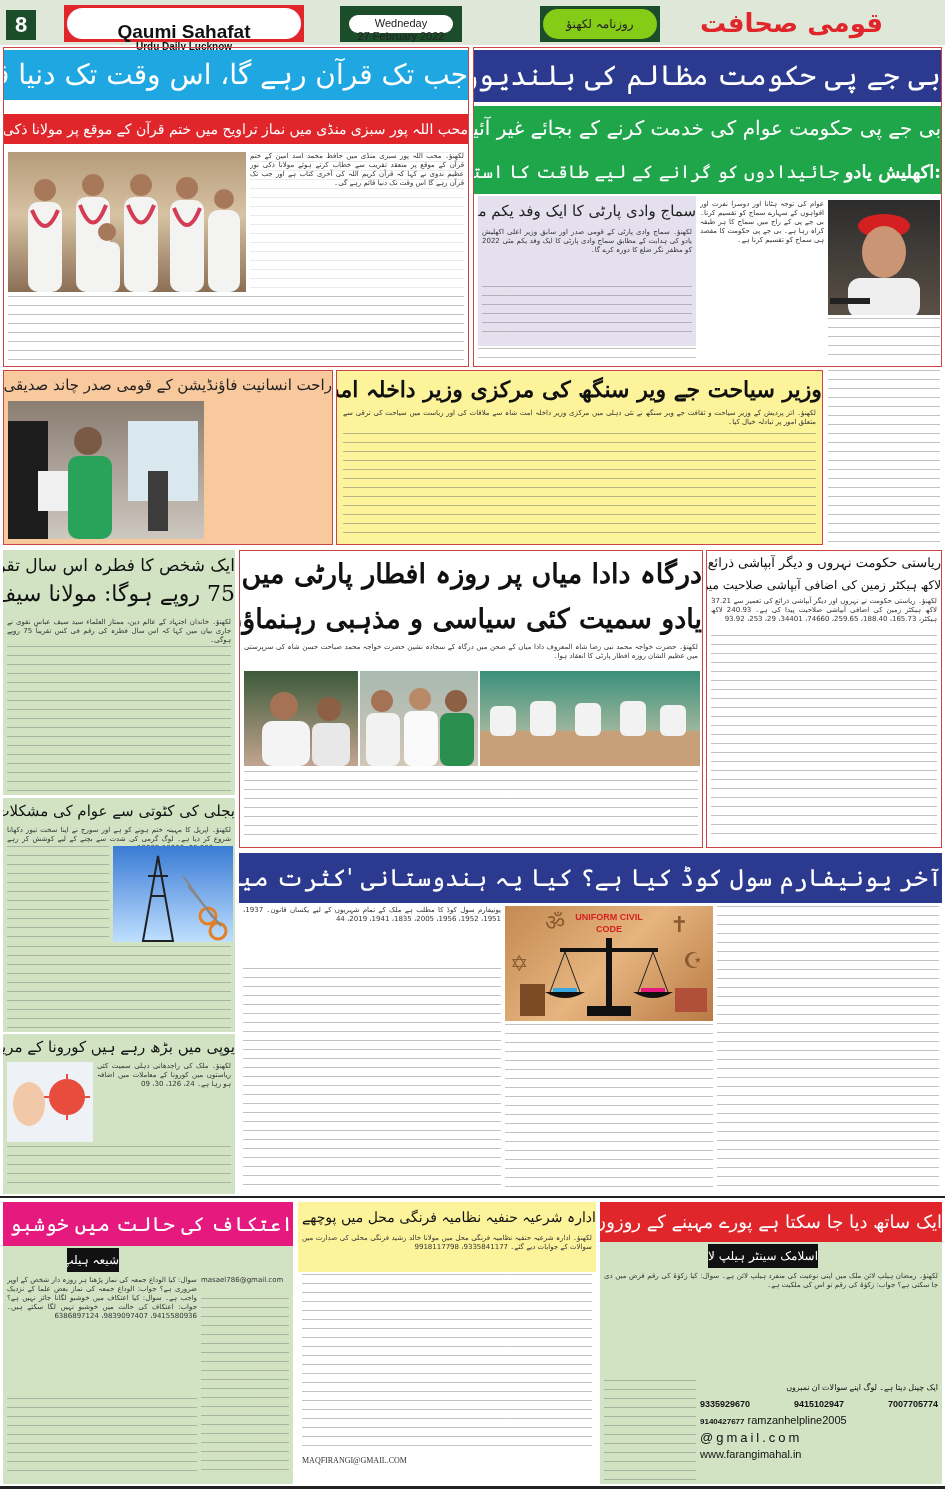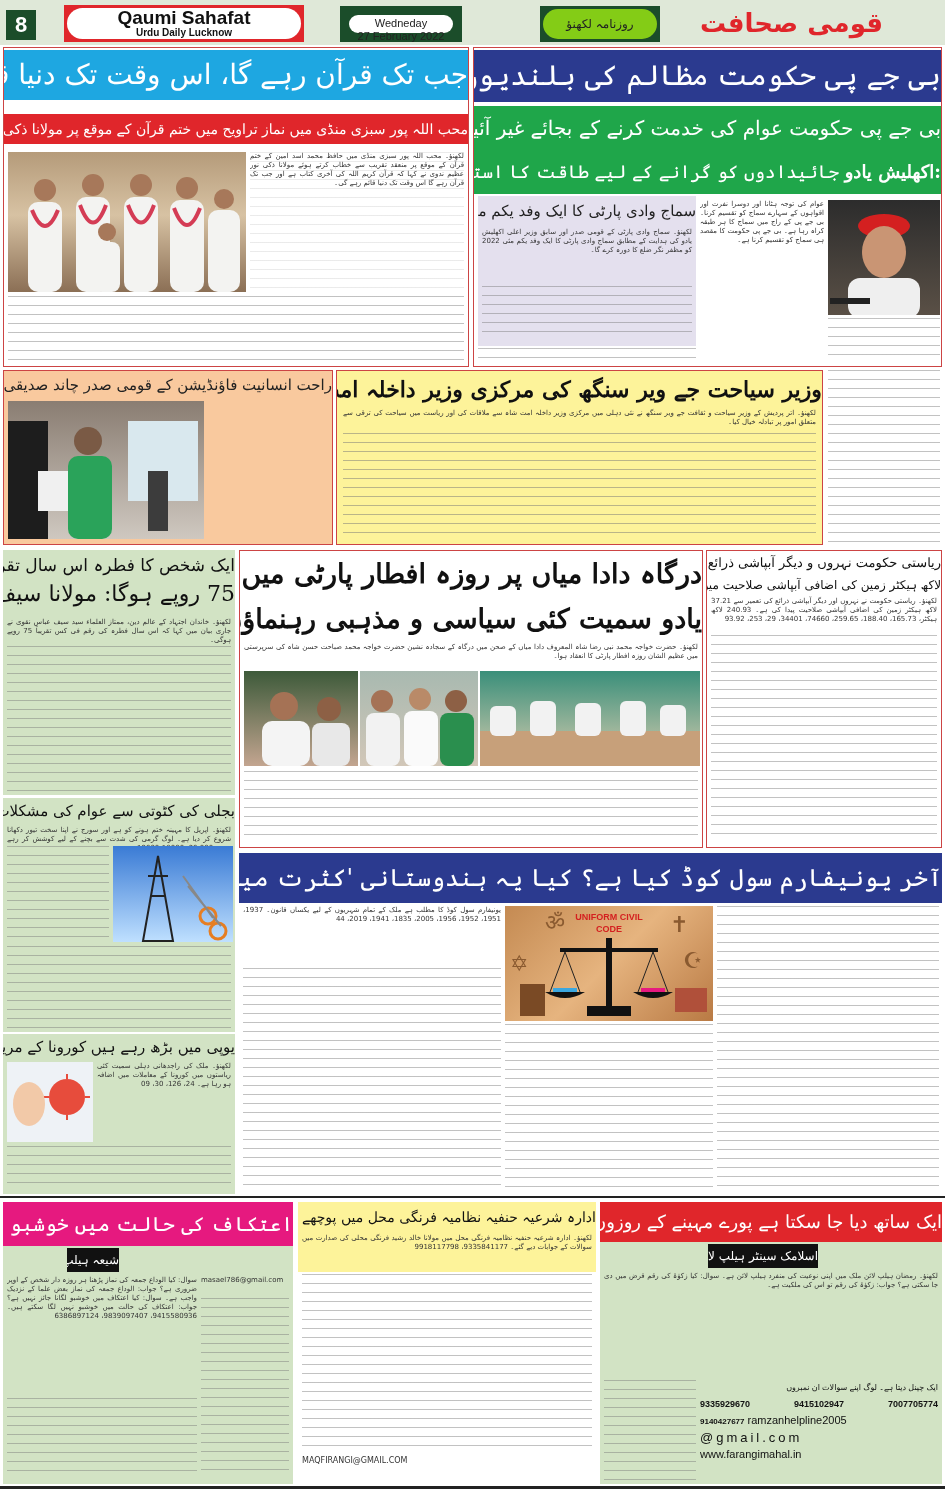--- a/index.html
+++ b/index.html
@@ -4,21 +4,21 @@
 <style>
 *{box-sizing:border-box;margin:0;padding:0}
 body{width:945px;height:1490px;background:#fff;font-family:"DejaVu Sans",sans-serif;position:relative;overflow:hidden}
 .abs{position:absolute}
 .urdu{direction:rtl;text-align:right}
 
 #mast{left:0;top:0;width:945px;height:45px;background:#dfe8d8}
 #pageno{left:6px;top:10px;width:30px;height:30px;background:#1b4d2a;color:#fff;font:bold 22px "Liberation Sans",sans-serif;text-align:center;line-height:30px}
 #titlebox{left:64px;top:5px;width:240px;height:37px;background:#e0262b;padding:3px}
 #titlebox .pill{background:#fff;border-radius:18px;width:100%;height:100%;text-align:center}
-#mtitle{font:bold 19px "Liberation Sans",sans-serif;color:#111;line-height:19px;display:block;padding-top:0}
+#mtitle{font:bold 19px "Liberation Sans",sans-serif;color:#111;line-height:19px;display:block;padding-top:14px}
 #msub{font:bold 10px "Liberation Sans",sans-serif;color:#111;display:block}
 #datebox{left:340px;top:6px;width:122px;height:36px;background:#1b4d2a;padding:9px}
 #datebox .pill{background:#fff;border-radius:16px;height:100%;text-align:center;font:11px "Liberation Sans",sans-serif;line-height:13px;padding-top:2px;color:#222}
 #rozbox{left:540px;top:6px;width:120px;height:36px;background:#1b4d2a;padding:3px}
 #rozbox .pill{background:#84cc16;border-radius:16px;height:100%;text-align:center;font:12px "DejaVu Serif",serif;line-height:30px;color:#222}
 #urdutitle{left:700px;top:5px;width:235px;height:36px;color:#e0262b;font:bold 26px "DejaVu Sans",sans-serif;text-align:left;line-height:36px;direction:rtl}
 
 .hbar{color:#fff;font-family:"DejaVu Serif",serif;direction:rtl;text-align:center;overflow:hidden;white-space:nowrap}
 .txt{font:7px/9px "DejaVu Sans",sans-serif;color:#333;direction:rtl;text-align:justify;overflow:hidden}
 .photo{overflow:hidden}
@@ -245,21 +245,21 @@
   <div class="abs txt" style="left:4px;top:30px;width:190px;height:120px;">سوال: کیا الوداع جمعہ کی نماز پڑھنا ہر روزہ دار شخص کے اوپر ضروری ہے؟ جواب: الوداع جمعہ کی نماز بعض علما کے نزدیک واجب ہے۔ سوال: کیا اعتکاف میں خوشبو لگانا جائز نہیں ہے؟ جواب: اعتکاف کی حالت میں خوشبو نہیں لگا سکتے ہیں۔ 9415580936، 9839097407، 6386897124</div>
   <div class="abs txt" style="left:198px;top:30px;width:88px;height:20px;direction:ltr;text-align:left;">masael786@gmail.com</div>
   <div class="abs lines" style="left:198px;top:52px;width:88px;height:180px;"></div>
   <div class="abs lines" style="left:4px;top:152px;width:190px;height:80px;"></div>
 </div>
 
 <div class="abs" style="left:298px;top:1202px;width:298px;height:282px;background:#fff;">
   <div class="hbar" style="color:#111;font-size:14px;line-height:30px;height:30px;background:#fdf39a;">ادارہ شرعیہ حنفیہ نظامیہ فرنگی محل میں پوچھے گئے سوالات</div>
   <div class="txt" style="padding:2px 4px;height:40px;background:#fdf39a;">لکھنؤ۔ ادارہ شرعیہ حنفیہ نظامیہ فرنگی محل میں مولانا خالد رشید فرنگی محلی کی صدارت میں سوالات کے جوابات دیے گئے۔ 9335841177، 9918117798</div>
   <div class="lines" style="margin:2px 4px;height:180px;"></div>
-  <div class="txt" style="padding:0 4px;height:16px;direction:ltr;text-align:left;font-size:8px;">MAQFIRANGI@GMAIL.COM</div>
+  <div class="txt" style="padding:0 4px;height:16px;direction:ltr;text-align:left;font-size:8px;font-family:Liberation Serif, serif;">MAQFIRANGI@GMAIL.COM</div>
 </div>
 
 <div class="abs hbar" style="left:600px;top:1202px;width:342px;height:40px;background:#e0262b;font-size:18px;line-height:40px;">ایک ساتھ دیا جا سکتا ہے پورے مہینے کے روزوں کا فدیہ</div>
 <div class="abs" style="left:600px;top:1242px;width:342px;height:242px;background:#d2e3c4;">
   <div class="abs hbar" style="left:108px;top:2px;width:110px;height:24px;background:#111;font-size:12px;line-height:24px;">اسلامک سینٹر ہیلپ لائن</div>
   <div class="abs txt" style="left:4px;top:30px;width:334px;height:100px;">لکھنؤ۔ رمضان ہیلپ لائن ملک میں اپنی نوعیت کی منفرد ہیلپ لائن ہے۔ سوال: کیا زکوٰۃ کی رقم قرض میں دی جا سکتی ہے؟ جواب: زکوٰۃ کی رقم تو اس کی ملکیت ہے۔</div>
   <div class="abs" style="left:100px;top:138px;width:238px;height:100px;font:9px/16px 'Liberation Sans',sans-serif;color:#111;">
     <div class="urdu" style="font-size:8px;">ایک چینل دیتا ہے۔ لوگ اپنے سوالات ان نمبروں</div>
     <div style="display:flex;justify-content:space-between;font-weight:bold;">
       <span>9335929670</span>

